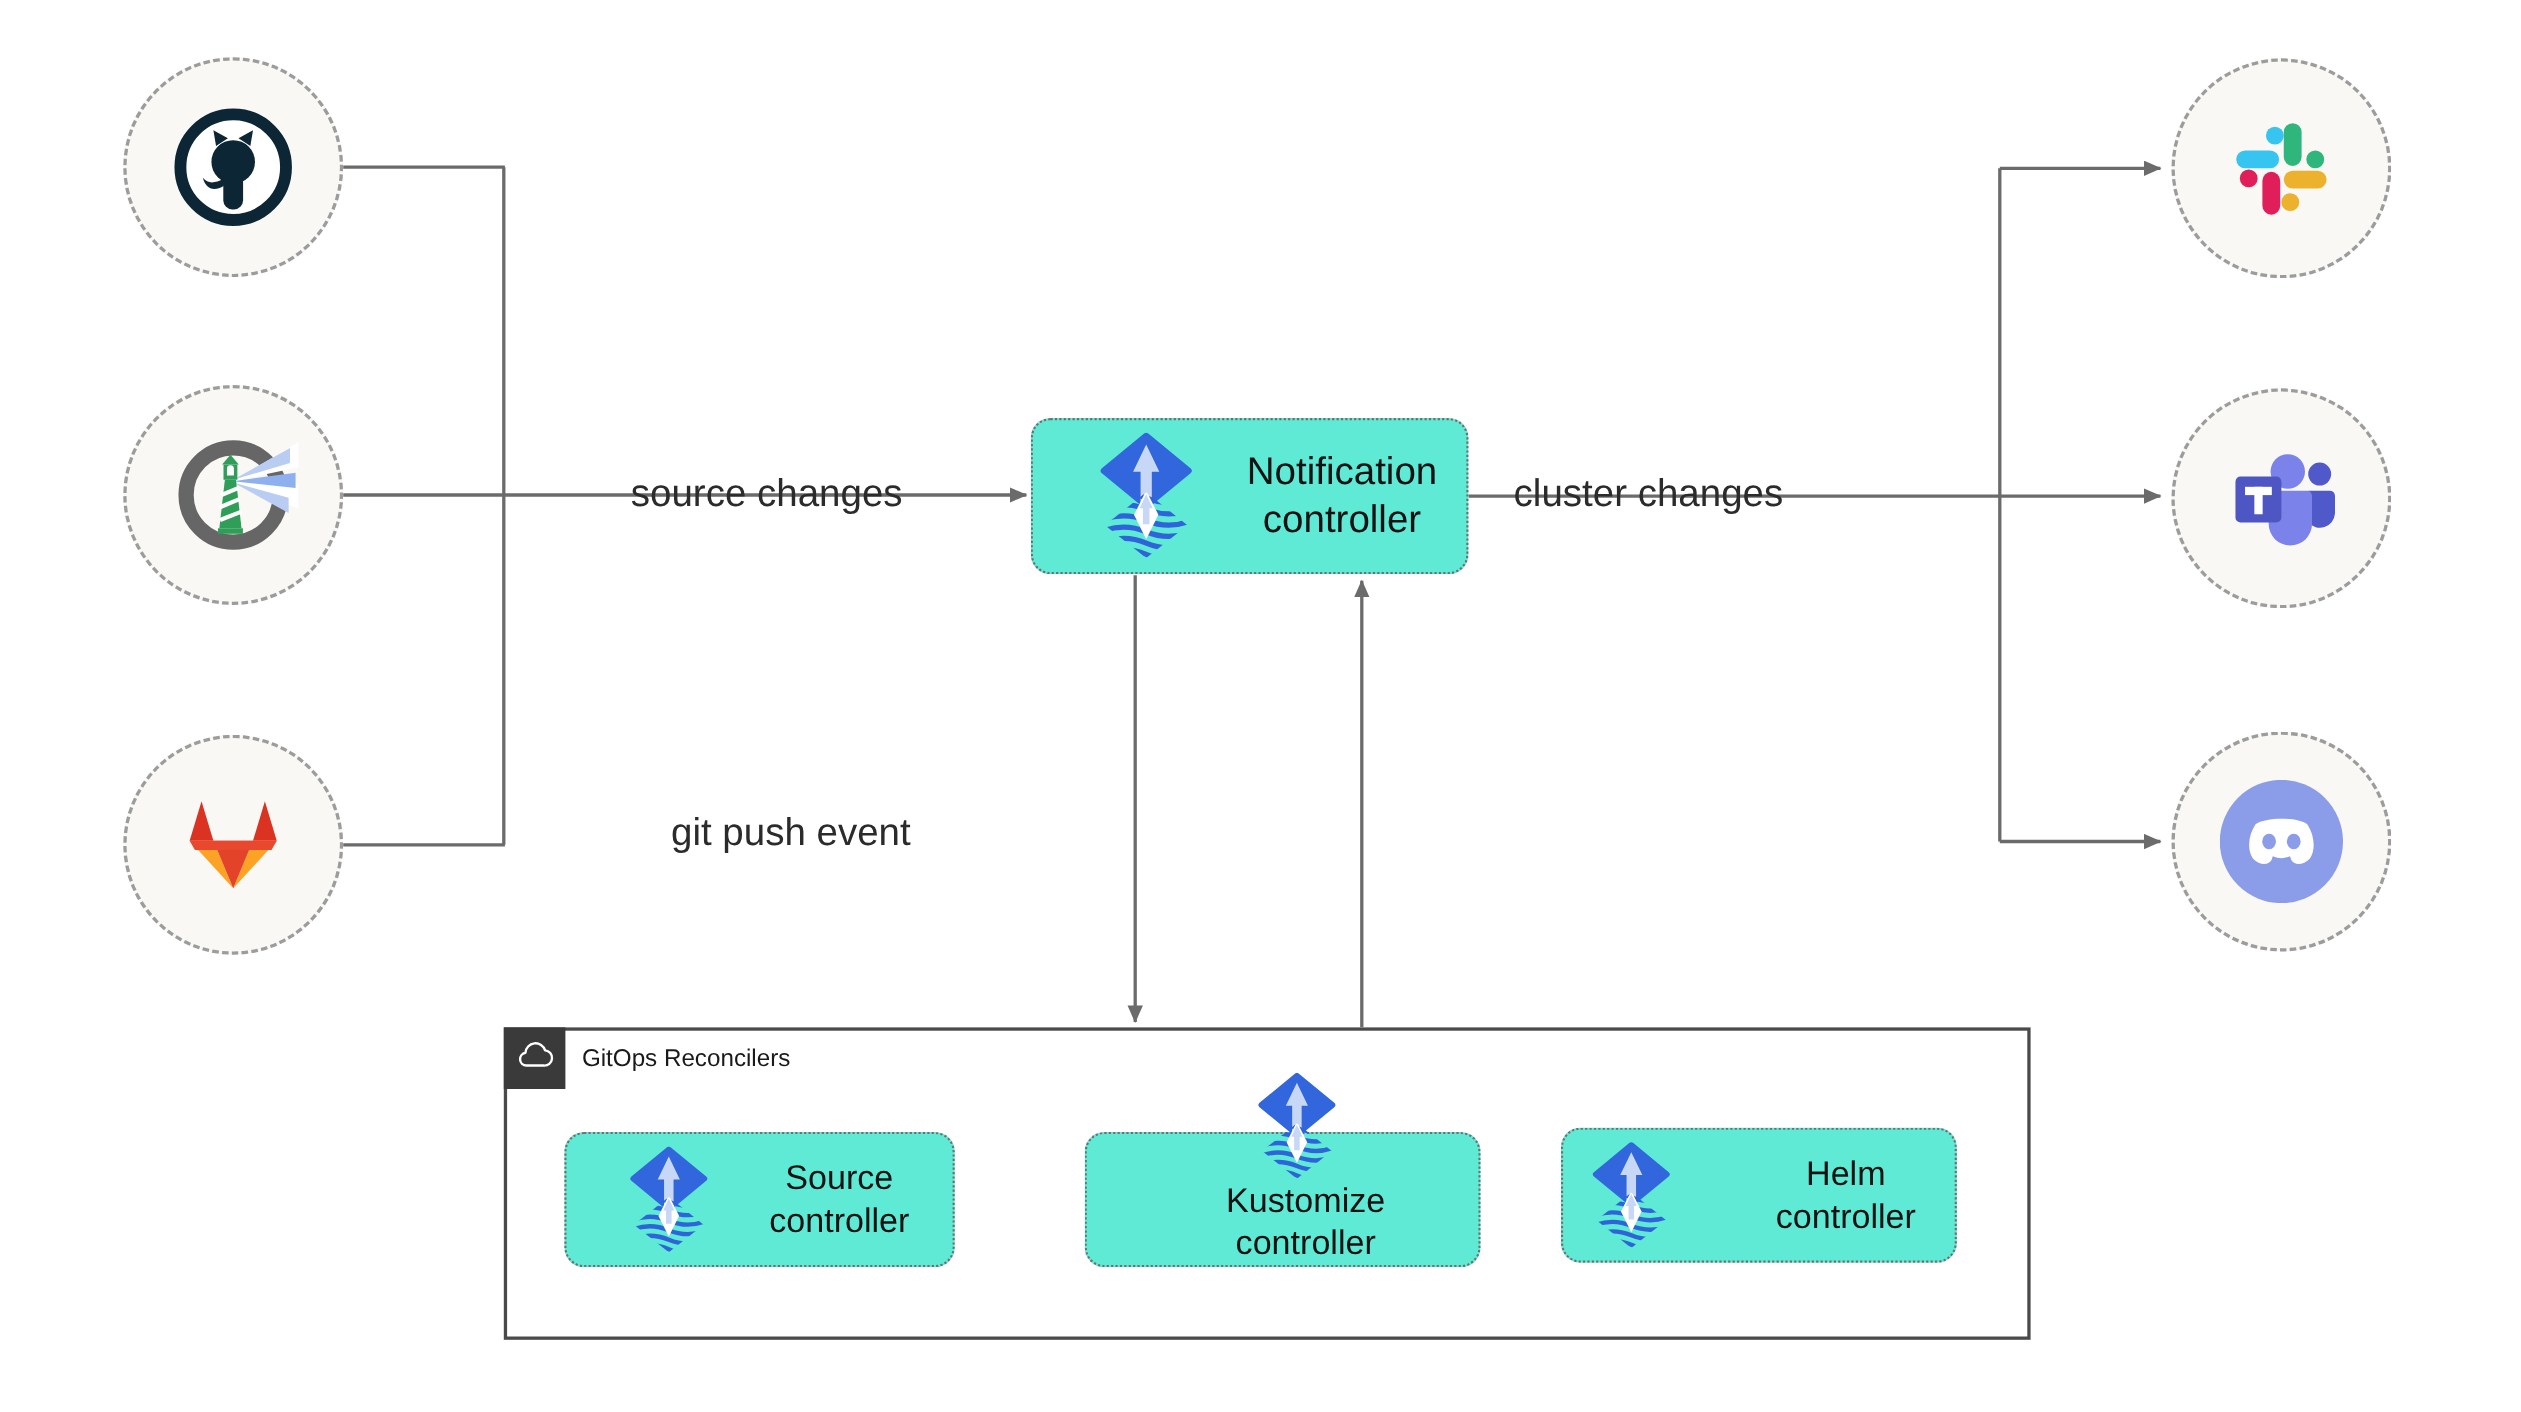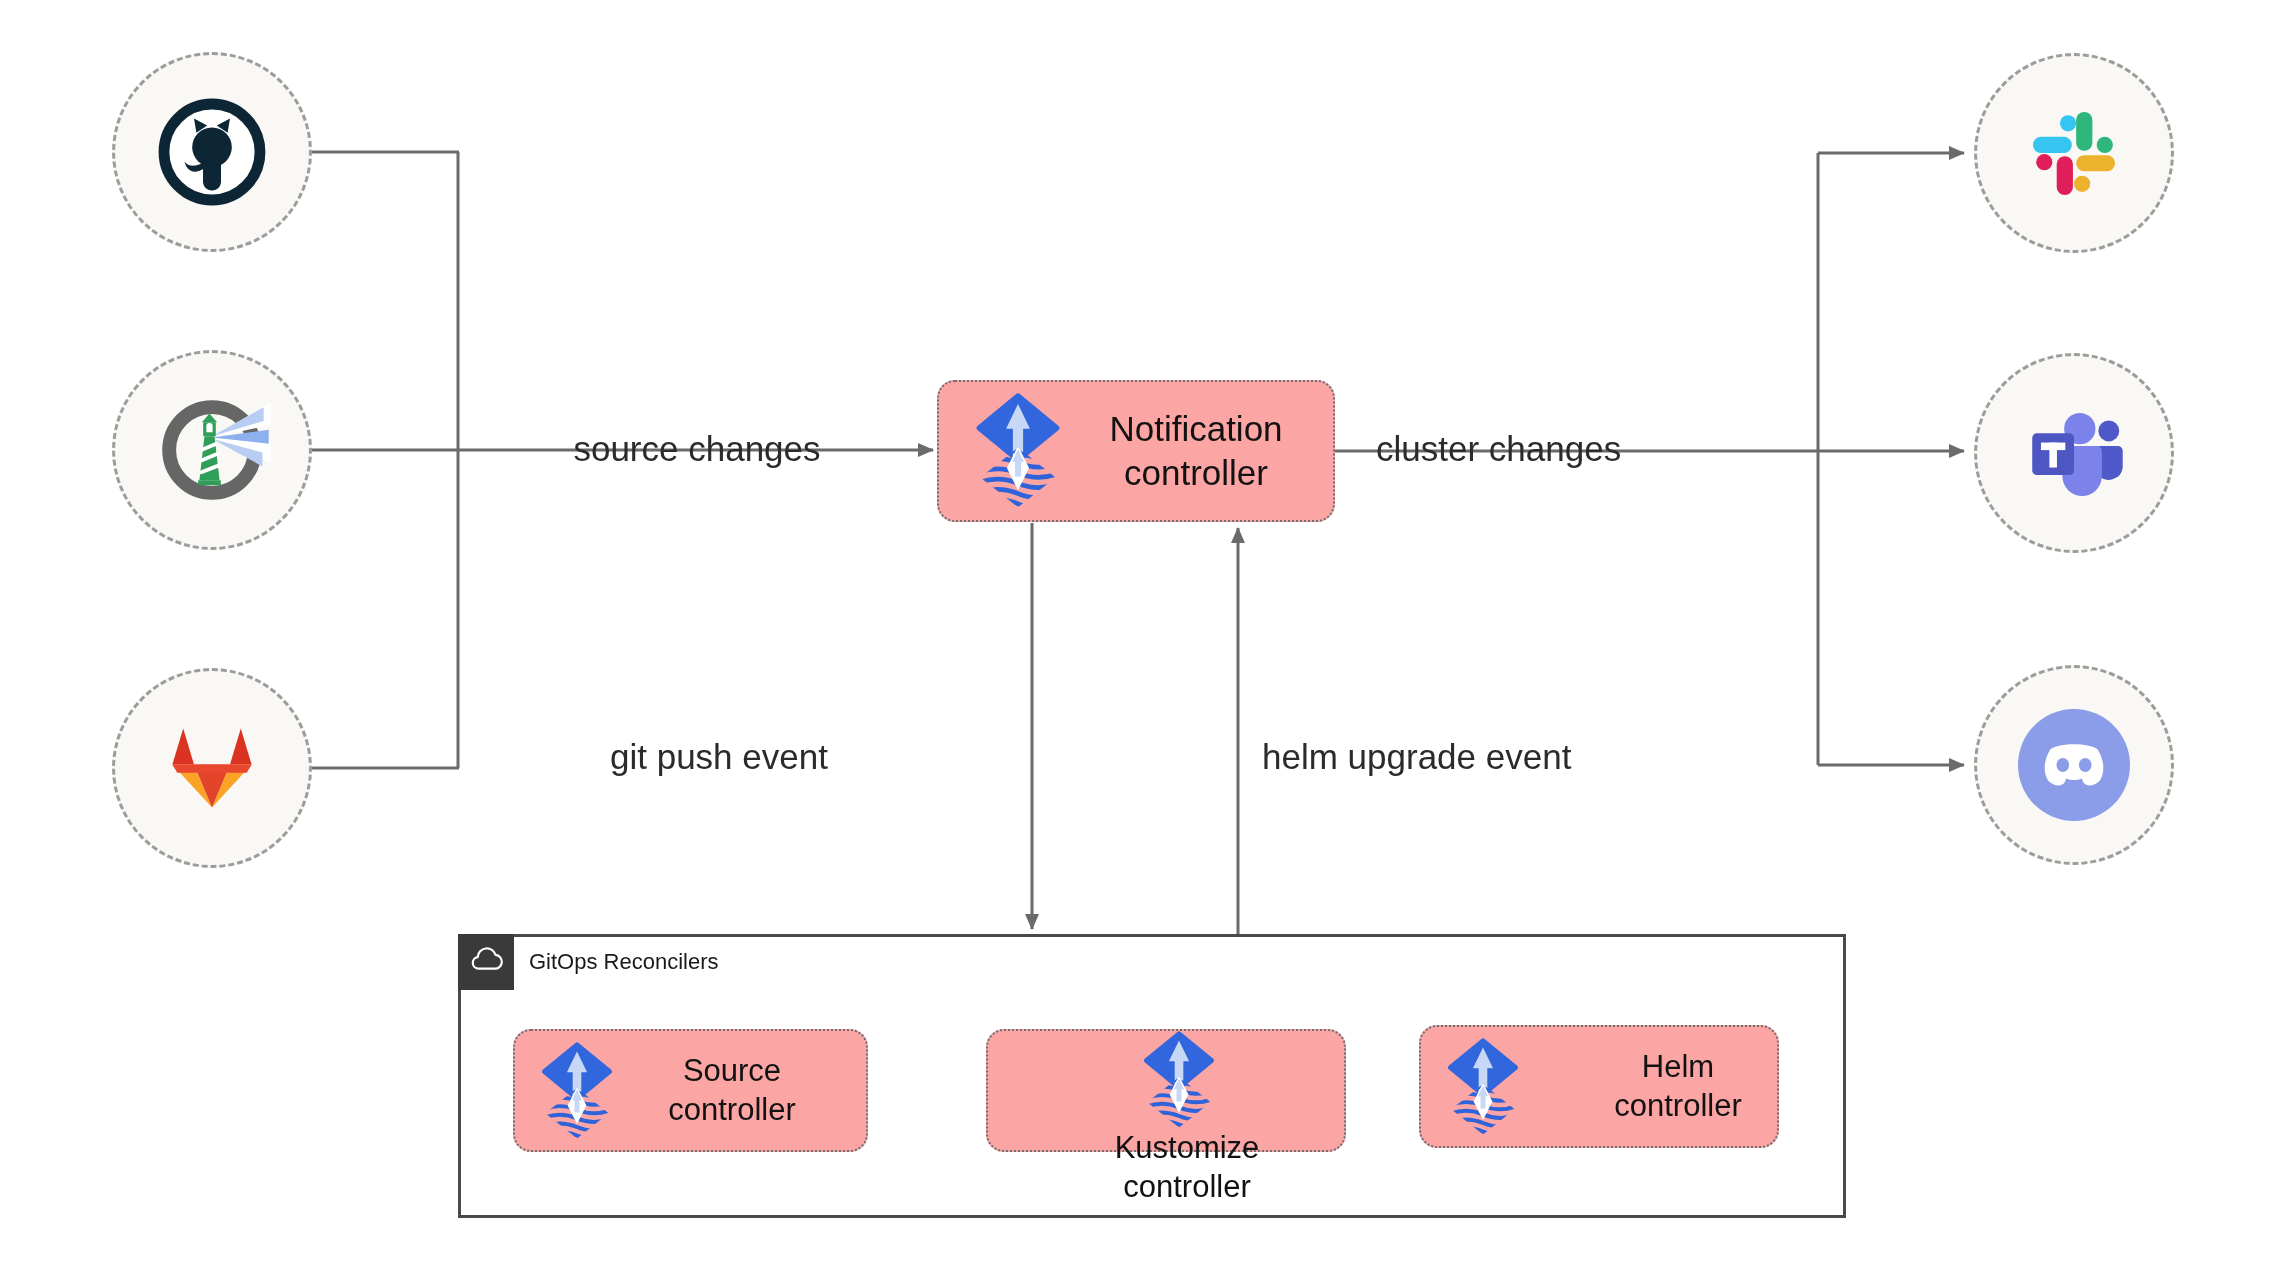--- a/index.html
+++ b/index.html
@@ -24,22 +24,22 @@
     border: 3px dashed #9c9c9c;
     border-radius: 50%;
     background: #f9f8f5;
     display: flex; align-items: center; justify-content: center;
   }
   
   .ctrl-box {
     position: absolute;
     border: 2px dotted #6e6e6e;
     border-radius: 18px;
-    background: #fca5a5;
-    display: flex; align-items: center;
+    background: #5eead4;
+    display: flex; align-items: center; justify-content: flex-end;
   }
   .ctrl-box .flux { flex: 0 0 auto; }
   .ctrl-box .ctrl-label {
     color: #121212;
     text-align: center;
     line-height: 1.25;
   }
   #notification-box { left: 937px; top: 380px; width: 398px; height: 142px; padding-left: 36px; }
   #notification-box .flux { height: 116px; width: 86px; }
   #notification-box .ctrl-label { font-size: 35px; width: 226px; margin-left: 22px; }
@@ -221,21 +221,20 @@
   <div class="ctrl-box" id="notification-box">
     <svg class="flux" viewBox="0 0 100 136">
       <use href="#flux-logo"></use>
     </svg>
     <div class="ctrl-label">Notification controller</div>
   </div>
 
   <div class="edge-label" id="lbl-source-changes">source changes</div>
   <div class="edge-label" id="lbl-cluster-changes">cluster changes</div>
   <div class="edge-label" id="lbl-git-push">git push event</div>
-  <div class="edge-label" id="lbl-helm-upgrade">helm upgrade event</div>
 
   <div id="reconcilers">
     <div id="reconcilers-badge">
       <svg width="40" height="40" viewBox="0 0 48 48">
         <path d="M34,32 H15 a7,7 0 0 1 -1,-13.9 a11,11 0 0 1 21.5,-2.6 A7.2,7.2 0 0 1 34,32 Z" fill="none" stroke="#ffffff" stroke-width="2.6" stroke-linejoin="round"></path>
       </svg>
     </div>
     <div id="reconcilers-title">GitOps Reconcilers</div>
   </div>
 

